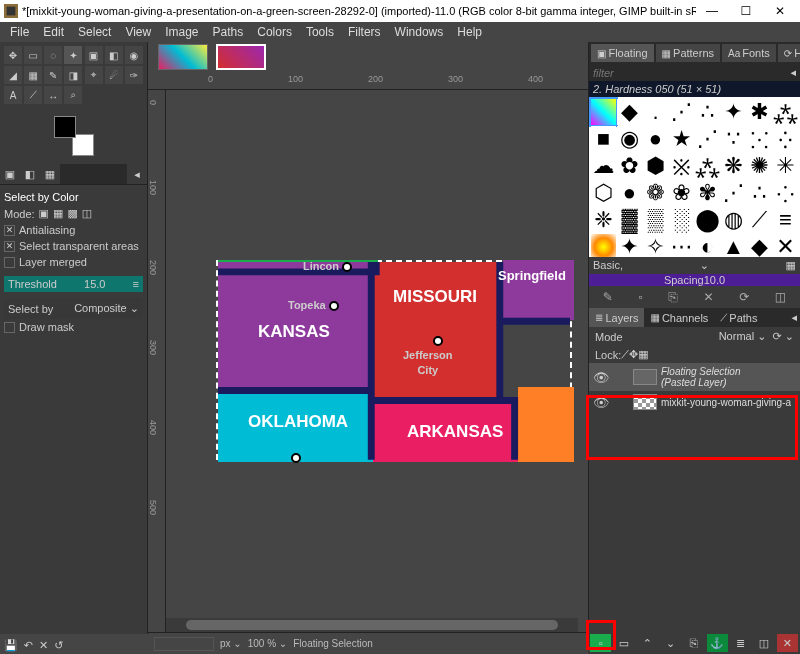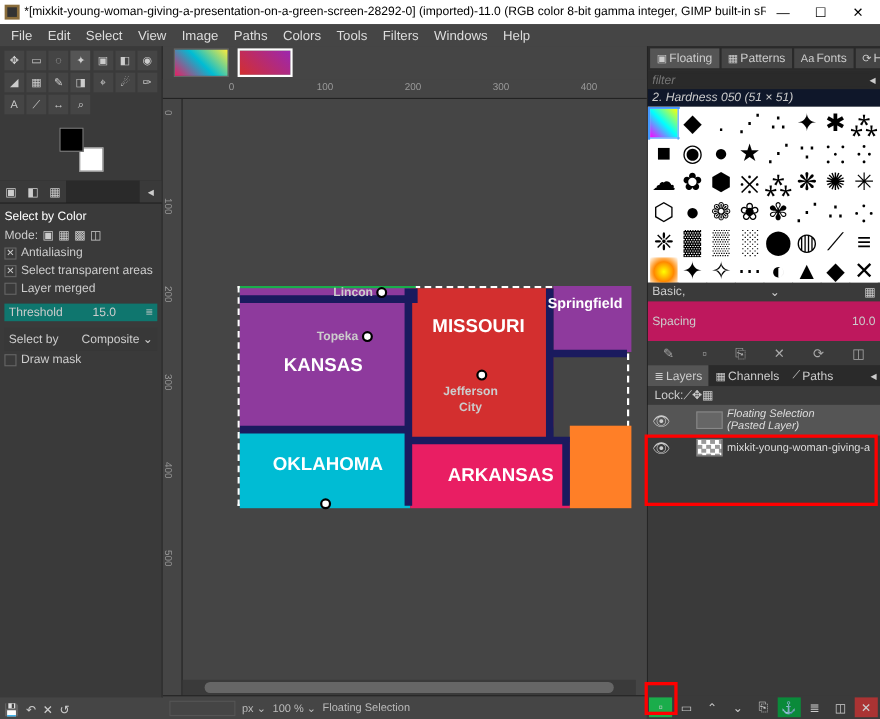--- a/index.html
+++ b/index.html
@@ -55,21 +55,21 @@
 .dock-tabs{display:flex;background:#2a2a2a;padding:2px}
 .dock-tab{padding:3px 6px;background:#454545;margin-right:2px;font-size:10px;display:flex;align-items:center;gap:2px}
 .dock-tab.active{background:#555}
 .filter-row{padding:2px 4px;background:#2a2a2a;display:flex;align-items:center}
 .filter-row input{flex:1;background:#2a2a2a;border:none;color:#888;font-style:italic}
 .brush-name{padding:2px 4px;font-style:italic;color:#ccc;background:#0f172a}
 .brush-grid{height:160px;background:#fff;display:grid;grid-template-columns:repeat(8,1fr);grid-auto-rows:26px;gap:1px;padding:2px;overflow:hidden}
 .brush{background:#fff;display:flex;align-items:center;justify-content:center;color:#000;font-size:22px}
 .brush.sel{outline:2px solid #49f}
 .brush-ctrl{display:flex;justify-content:space-between;padding:2px 4px;background:#3a3a3a;align-items:flex-start}
-.spacing{display:flex;justify-content:space-between;padding:12px 4px;background:#be185d}
+.spacing{display:flex;justify-content:center;padding:0 4px;background:#4c1d95}
 .icon-row{display:flex;gap:6px;padding:4px;background:#3a3a3a;justify-content:space-around}
 .icon-row span{font-size:12px;color:#aaa}
 .lcr-tabs{display:flex;background:#2a2a2a}
 .lcr-tab{padding:3px 6px;font-size:10px;display:flex;align-items:center;gap:2px}
 .lcr-tab.active{background:#555}
 .mode-row{display:flex;justify-content:space-between;padding:3px 6px;align-items:center}
 .layer-list{flex:1;background:#3a3a3a}
 .layer-row{display:flex;align-items:center;padding:3px 4px;gap:4px}
 .layer-row.active{background:#555}
 .eye{width:16px;text-align:center;font-size:13px}
@@ -313,20 +313,24 @@
       <span>⟳</span>
       <span>◫</span>
     </div>
     <div class="lcr-tabs">
       <div class="lcr-tab active">≣ <span>Layers</span></div>
       <div class="lcr-tab">▦ <span>Channels</span></div>
       <div class="lcr-tab">⟋ <span>Paths</span></div>
       <div style="flex:1"></div>
         <span style="padding:3px">◂</span>
     </div>
+    <div class="mode-row">
+      <span>Mode</span>
+      <span><span>Normal</span> ⌄ &nbsp;⟳ ⌄</span>
+    </div>
     <div class="opt-row" style="padding:2px 6px">
         <span>Lock:</span> 
         <span>⟋</span> 
         <span>✥</span> 
         <span>▦</span>
       </div>
     <div class="layer-list">
       <div class="layer-row active">
         <span class="eye">👁</span>
         <span style="width:16px"></span>

